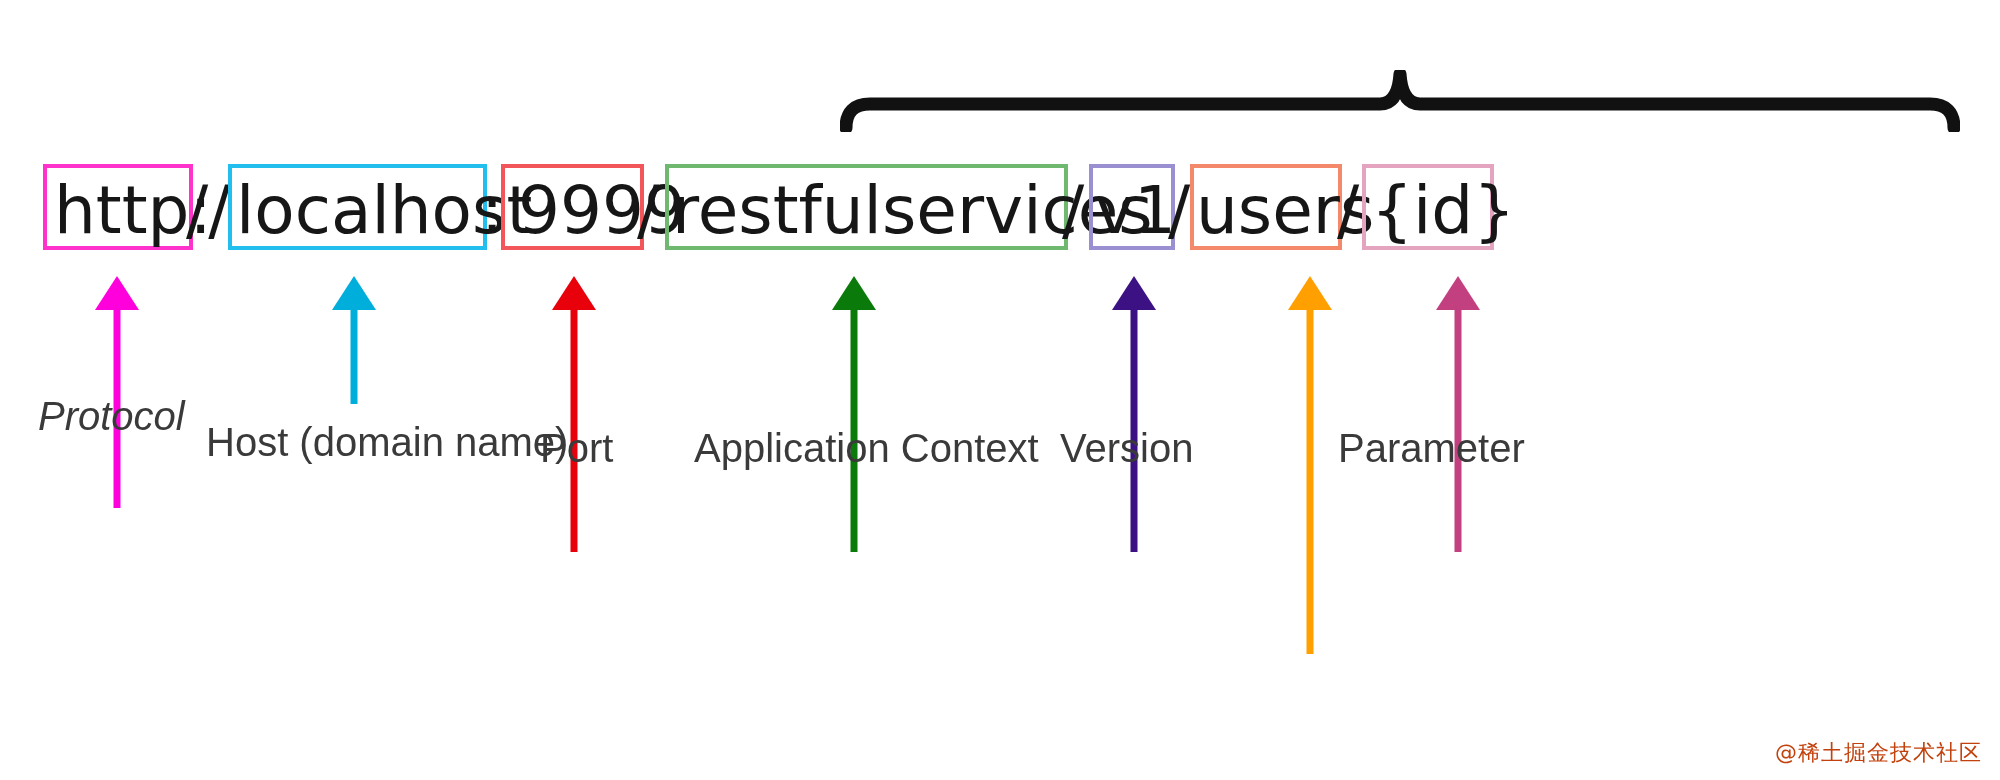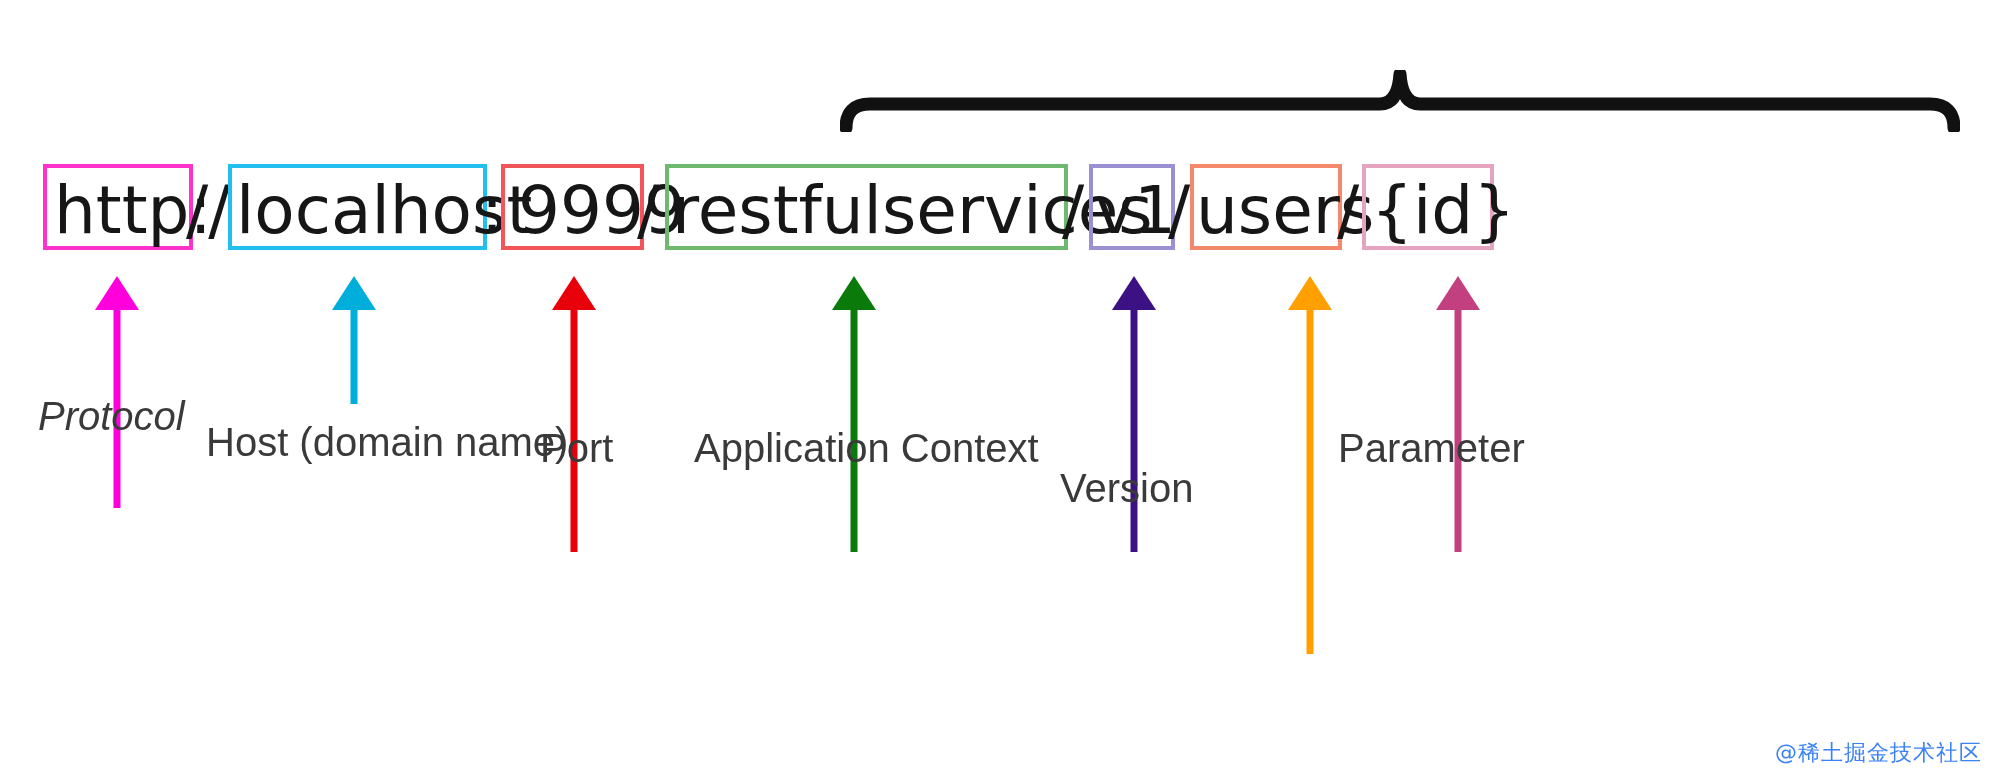--- a/index.html
+++ b/index.html
@@ -90,21 +90,21 @@
     position: absolute;
   }
 
   
   .watermark {
     position: absolute;
     right: 18px;
     bottom: 12px;
     font-family: "DejaVu Sans", sans-serif;
     font-size: 22px;
-    color: #3b82f6;
+    color: #c2410c;
     white-space: nowrap;
     letter-spacing: 1px;
   }
 </style>
 </head>
 <body>
 
 <div id="stage">
 
 
@@ -184,20 +184,20 @@
   </div>
 
   <div class="label" style="left:206px; top:422px;">Host (domain name)</div>
 
   <div class="label" style="left:38px; top:396px;font-style:italic;">Protocol</div>
 
   <div class="label" style="left:540px; top:428px;">Port</div>
 
   <div class="label" style="left:694px; top:428px;">Application Context</div>
 
-  <div class="label" style="left:1060px; top:428px;margin-top:40px;">Version</div>
+  <div class="label" style="left:1060px; top:428px;">Version</div>
 
   <div class="label" style="left:1338px; top:428px;">Parameter</div>
 
 
   <div class="watermark">@稀土掘金技术社区</div>
 
 </div>
 
 </body></html>

